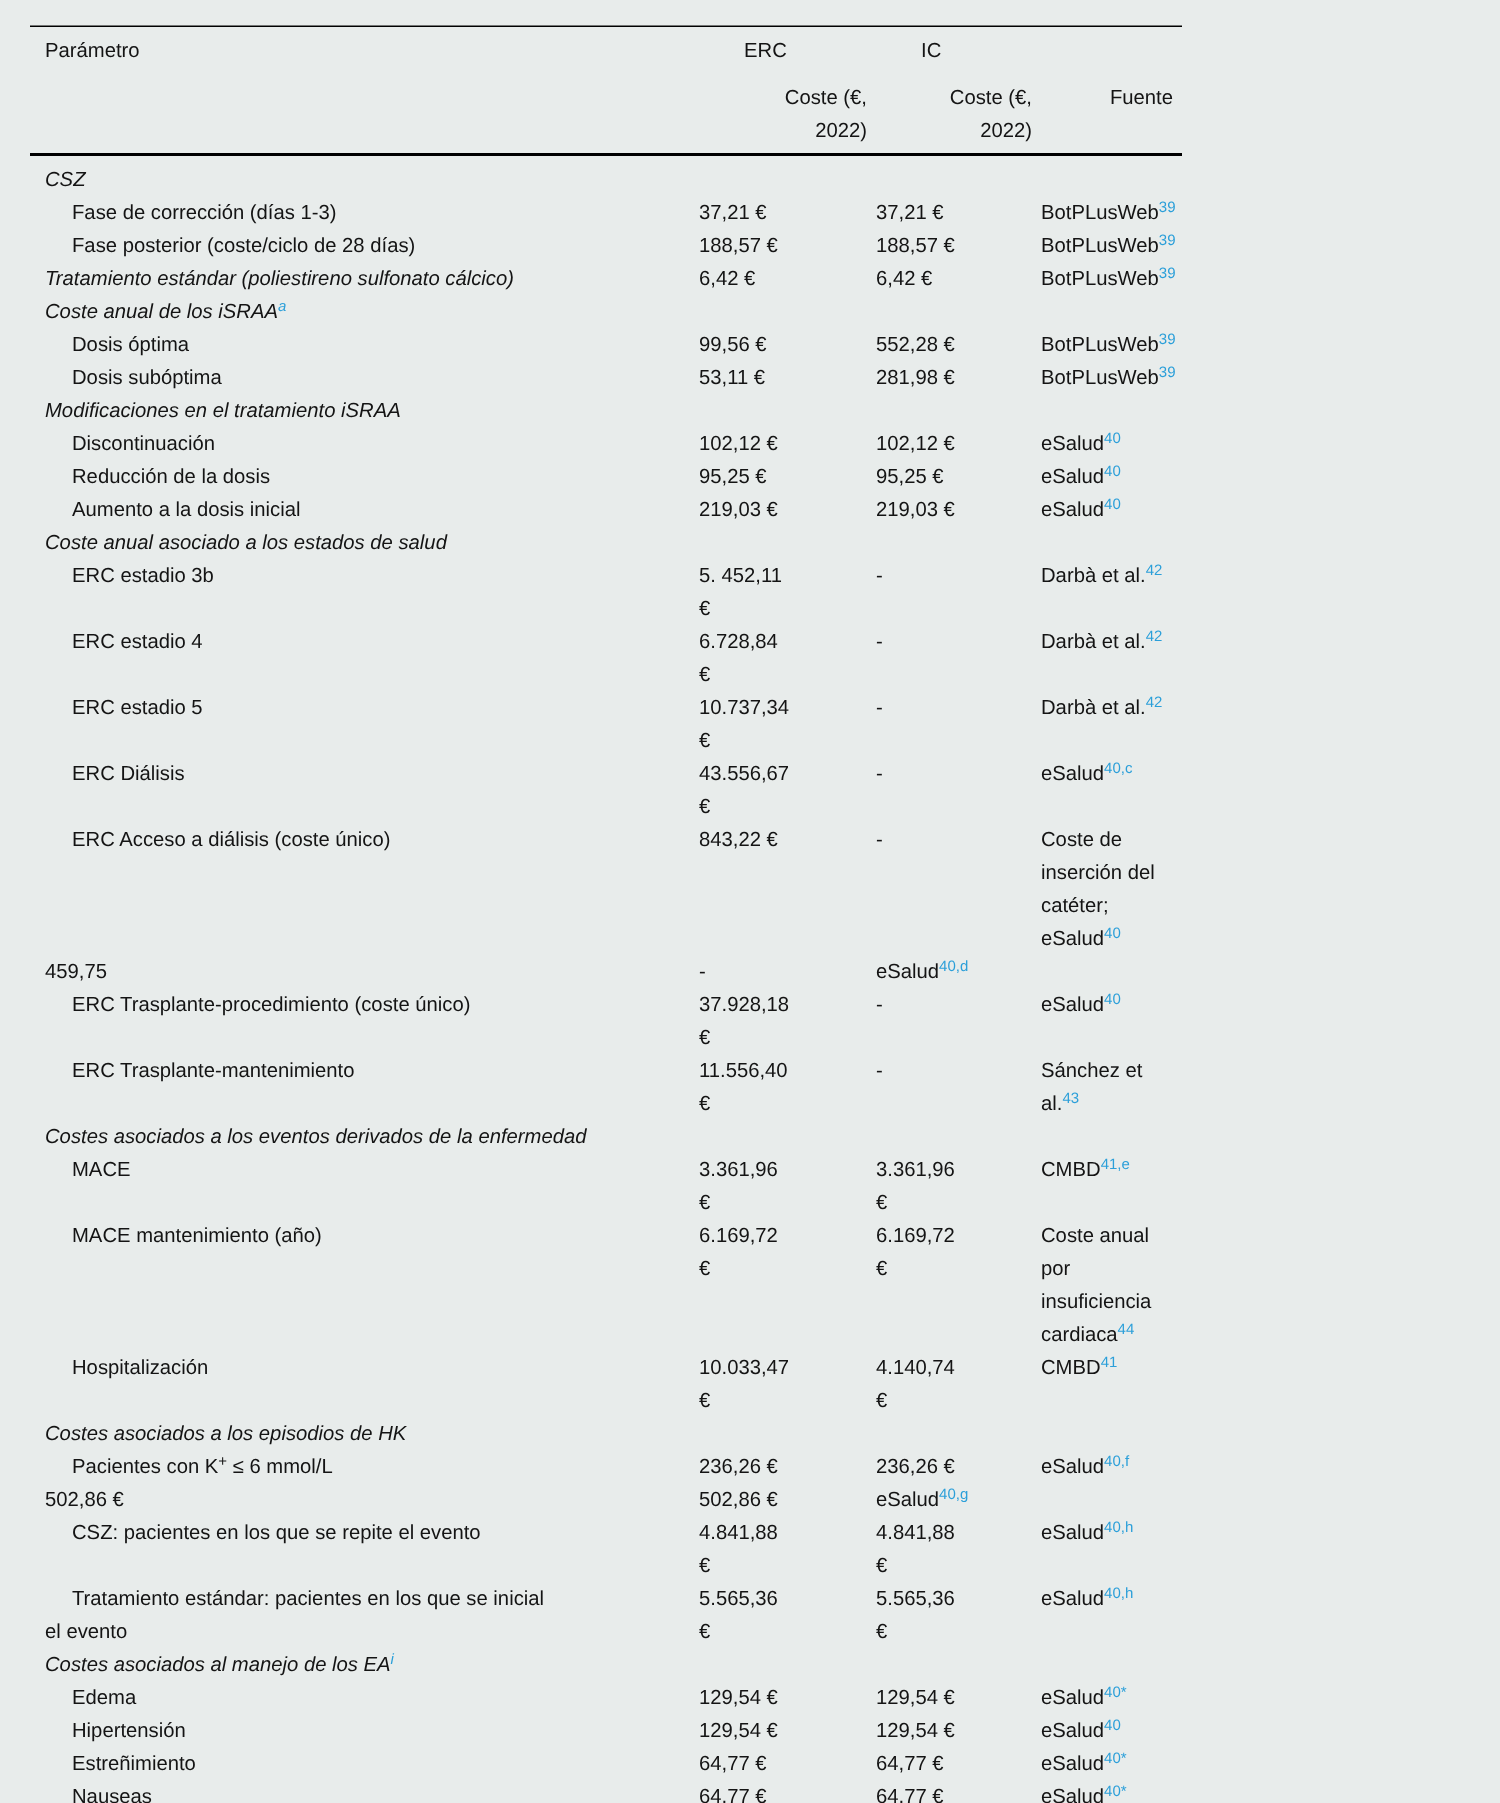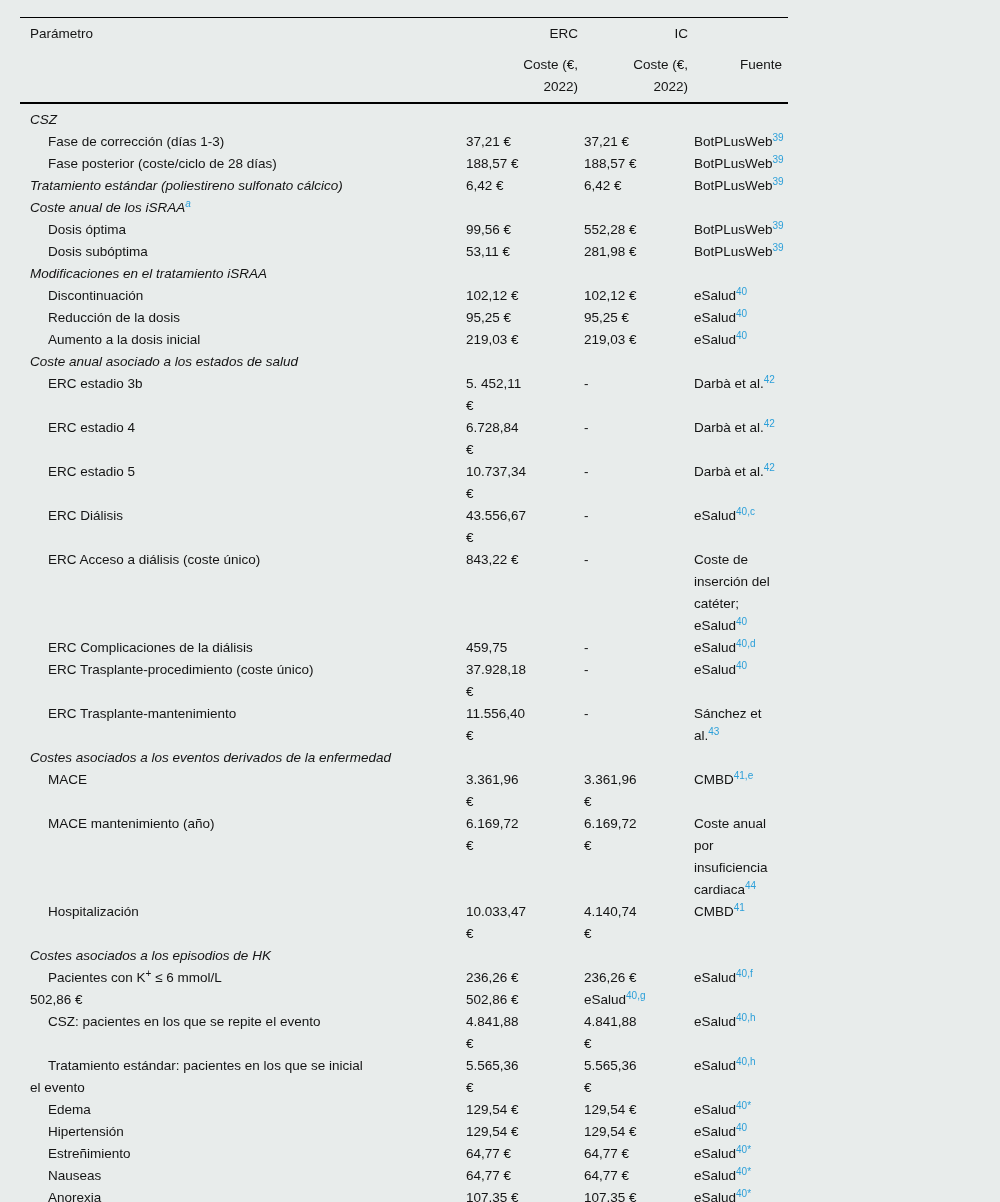--- a/index.html
+++ b/index.html
@@ -15,21 +15,21 @@
   .tbody { padding: 5px 0 8px 10px; border-bottom: 3px solid #000; }
   .grid-row { display: grid; grid-template-columns: 436px 118px 110px 1fr; align-items: start; }
   .subhead { margin-top: 9px; text-align: right; }
   .cell {
     white-space: pre-wrap;
     font-size: 13.5px;
     line-height: 22px;
     padding-right: 6px;
     box-sizing: border-box;
   }
-  .col-offset { padding-left: 30px; text-align: right; }
+  .col-offset { padding-left: 30px; }
   .label-cell.indent { text-indent: 18px; }
   .label-cell.italic { font-style: italic; }
   .cell sup { font-size: 10px; line-height: 0; margin-top: 38px; }
   sup.cite { color: #2b9fd9; cursor: pointer; }
 </style>
 </head>
 <body>
 
 <div class="page">
   <div class="paper-table">
@@ -151,21 +151,20 @@
           <div class="cell fuente-cell">eSalud<sup class="cite">40,c</sup></div>
         </div>
         <div class="grid-row">
           <div class="cell label-cell indent">ERC Acceso a diálisis (coste único)</div>
           <div class="cell value-cell">843,22 €</div>
           <div class="cell value-cell">-</div>
           <div class="cell fuente-cell">Coste de inserción del catéter;
 eSalud<sup class="cite">40</sup></div>
         </div>
         <div class="grid-row">
-          <div class="cell label-cell indent">ERC Complicaciones de la diálisis</div>
           <div class="cell value-cell">459,75</div>
           <div class="cell value-cell">-</div>
           <div class="cell fuente-cell">eSalud<sup class="cite">40,d</sup></div>
         </div>
         <div class="grid-row">
           <div class="cell label-cell indent">ERC Trasplante-procedimiento (coste único)</div>
           <div class="cell value-cell">37.928,18
 €</div>
           <div class="cell value-cell">-</div>
           <div class="cell fuente-cell">eSalud<sup class="cite">40</sup></div>
@@ -234,20 +233,26 @@
           <div class="cell fuente-cell">eSalud<sup class="cite">40,h</sup></div>
         </div>
         <div class="grid-row">
           <div class="cell label-cell indent">Tratamiento estándar: pacientes en los que se inicial
 el evento</div>
           <div class="cell value-cell">5.565,36
 €</div>
           <div class="cell value-cell">5.565,36
 €</div>
           <div class="cell fuente-cell">eSalud<sup class="cite">40,h</sup></div>
+        </div>
+        <div class="grid-row">
+          <div class="cell label-cell italic">Costes asociados al manejo de los EA<sup class="cite">i</sup></div>
+          <div class="cell value-cell"></div>
+          <div class="cell value-cell"></div>
+          <div class="cell fuente-cell"></div>
         </div>
         <div class="grid-row">
           <div class="cell label-cell indent">Edema</div>
           <div class="cell value-cell">129,54 €</div>
           <div class="cell value-cell">129,54 €</div>
           <div class="cell fuente-cell">eSalud<sup class="cite">40*</sup></div>
         </div>
         <div class="grid-row">
           <div class="cell label-cell indent">Hipertensión</div>
           <div class="cell value-cell">129,54 €</div>

